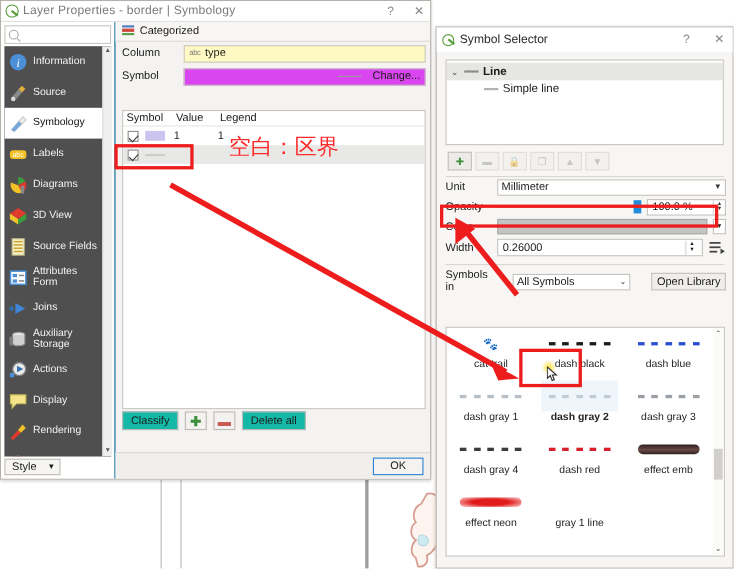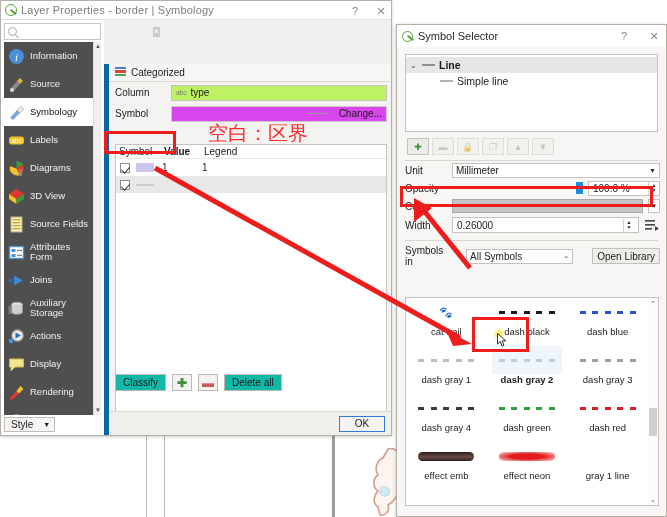--- a/index.html
+++ b/index.html
@@ -58,42 +58,42 @@
   .nav-label { line-height:1.05; white-space:pre-line; }
   .nav-ico { width:17px; height:17px; flex:0 0 auto; position:relative; }
   .nav-scrollbar { position:absolute; right:0; top:0; width:8px; bottom:0; background:#efefef; border-left:1px solid #dcdcdc; }
   .nav-sb-up, .nav-sb-dn { position:absolute; left:0; width:8px; height:9px; font-size:6px; text-align:center; line-height:9px; color:#555; }
   .nav-sb-up { top:0; } .nav-sb-dn { bottom:0; }
 
   .style-bar { position:absolute; left:3px; bottom:2px; width:97px; height:17px; display:flex; align-items:center; }
   .style-btn { border:1px solid #c0bdb8; background:#f6f5f3; height:15px; padding:0 4px 0 6px; font-size:10px; display:flex; align-items:center; gap:10px; }
 
   
-  .lp-main { flex:1; position:relative; background:#f4f3f1; border-left:5px solid #0369a1;margin-top:44px; }
+  .lp-main { flex:1; position:relative; background:#f4f3f1; border-left:1px solid #0369a1; }
   .renderer-bar { height:18px; background:#f7f6f4; border-bottom:1px solid #dcd9d4; display:flex; align-items:center; padding-left:6px; gap:5px; }
   .rend-ico { width:11px; height:11px; position:relative; }
   .rend-ico i { position:absolute; left:0; width:11px; height:2.4px; display:block; }
   .rend-ico i:nth-child(1){ top:0px; background:#4f7fc4;}
   .rend-ico i:nth-child(2){ top:3.4px; background:#cf4a3e;}
   .rend-ico i:nth-child(3){ top:6.8px; background:#5aa24a;}
   .rend-name { font-size:10px; }
 
   .form-row { display:flex; align-items:center; height:21px; padding:0 4px 0 6px; gap:6px; }
   .form-label { width:50px; font-size:10px; flex:0 0 auto; }
-  .field { flex:1; height:16px; border:1px solid #c9c6c1; background:#bef264; display:flex; align-items:center; padding:0 4px; font-size:10px; gap:4px; }
+  .field { flex:1; height:16px; border:1px solid #c9c6c1; background:#fef9c3; display:flex; align-items:center; padding:0 4px; font-size:10px; gap:4px; }
   .field.readonly { background:#d946ef; border-color:#ccc9c4; }
   .abc-badge { font-size:7px; color:#7a7a7a; letter-spacing:-.3px; }
   .field-right { margin-left:auto; font-size:10px; }
   .sym-preview-line { width:22px; height:1.5px; background:#9a9a9a; margin-left:auto; }
   .chg-btn { font-size:10px; padding-left:6px; }
 
   
   .cat-table { position:absolute; left:6px; top:80px; right:4px; height:272px; background:#fff; border:1px solid #c8c5c0; overflow:hidden; }
   .cat-head { display:flex; height:14px; align-items:center; font-size:10px; border-bottom:1px solid #e8e6e2; }
-  .c-sym { width:48px; padding-left:3px; } .c-val { width:40px;font-weight:bold; } .c-leg { flex:1; }
+  .c-sym { width:48px; padding-left:3px; } .c-val { width:40px; } .c-leg { flex:1; }
   .cat-row { display:flex; height:17px; align-items:center; font-size:10px; }
   .cat-row.sel { background:#e8e8e6; }
   .cb { width:10px; height:10px; border:1px solid #8f8d89; background:#fff; margin-left:4px; margin-right:6px; position:relative; flex:0 0 auto;}
   .cb::after{ content:""; position:absolute; left:2px; top:1px; width:4px; height:7px; border:solid #3f3f3f; border-width:0 1.4px 1.4px 0; transform:rotate(42deg); }
   .swatch-fill { width:18px; height:9px; background:#c9c5ef; }
   .swatch-line { width:18px; height:2px; background:#cfcbcb; }
   .cell-val { width:40px; margin-left:8px;} .cell-leg { flex:1; }
 
   .bot-btns { position:absolute; left:6px; bottom:44px; display:flex; align-items:center; gap:6px; }
   .btn { border:1px solid #bdbab5; background:#14b8a6; font-size:10px; height:17px; padding:0 7px; display:flex; align-items:center; }
@@ -587,32 +587,20 @@
                 <b style="background: rgb(59, 59, 59);"></b>
                 <b style="background: rgb(59, 59, 59);"></b>
                 <b style="background: rgb(59, 59, 59);"></b>
               </div>
             </div>
             <div class="gal-lbl">dash gray 4</div>
           </div>
           <div class="gal-cell">
             <div class="gal-pic">
               <div class="dashline">
-                <b style="background: rgb(47, 161, 60);"></b>
-                <b style="background: rgb(47, 161, 60);"></b>
-                <b style="background: rgb(47, 161, 60);"></b>
-                <b style="background: rgb(47, 161, 60);"></b>
-                <b style="background: rgb(47, 161, 60);"></b>
-              </div>
-            </div>
-            <div class="gal-lbl">dash green</div>
-          </div>
-          <div class="gal-cell">
-            <div class="gal-pic">
-              <div class="dashline">
                 <b style="background: rgb(214, 31, 42);"></b>
                 <b style="background: rgb(214, 31, 42);"></b>
                 <b style="background: rgb(214, 31, 42);"></b>
                 <b style="background: rgb(214, 31, 42);"></b>
                 <b style="background: rgb(214, 31, 42);"></b>
               </div>
             </div>
             <div class="gal-lbl">dash red</div>
           </div>
           <div class="gal-cell">

